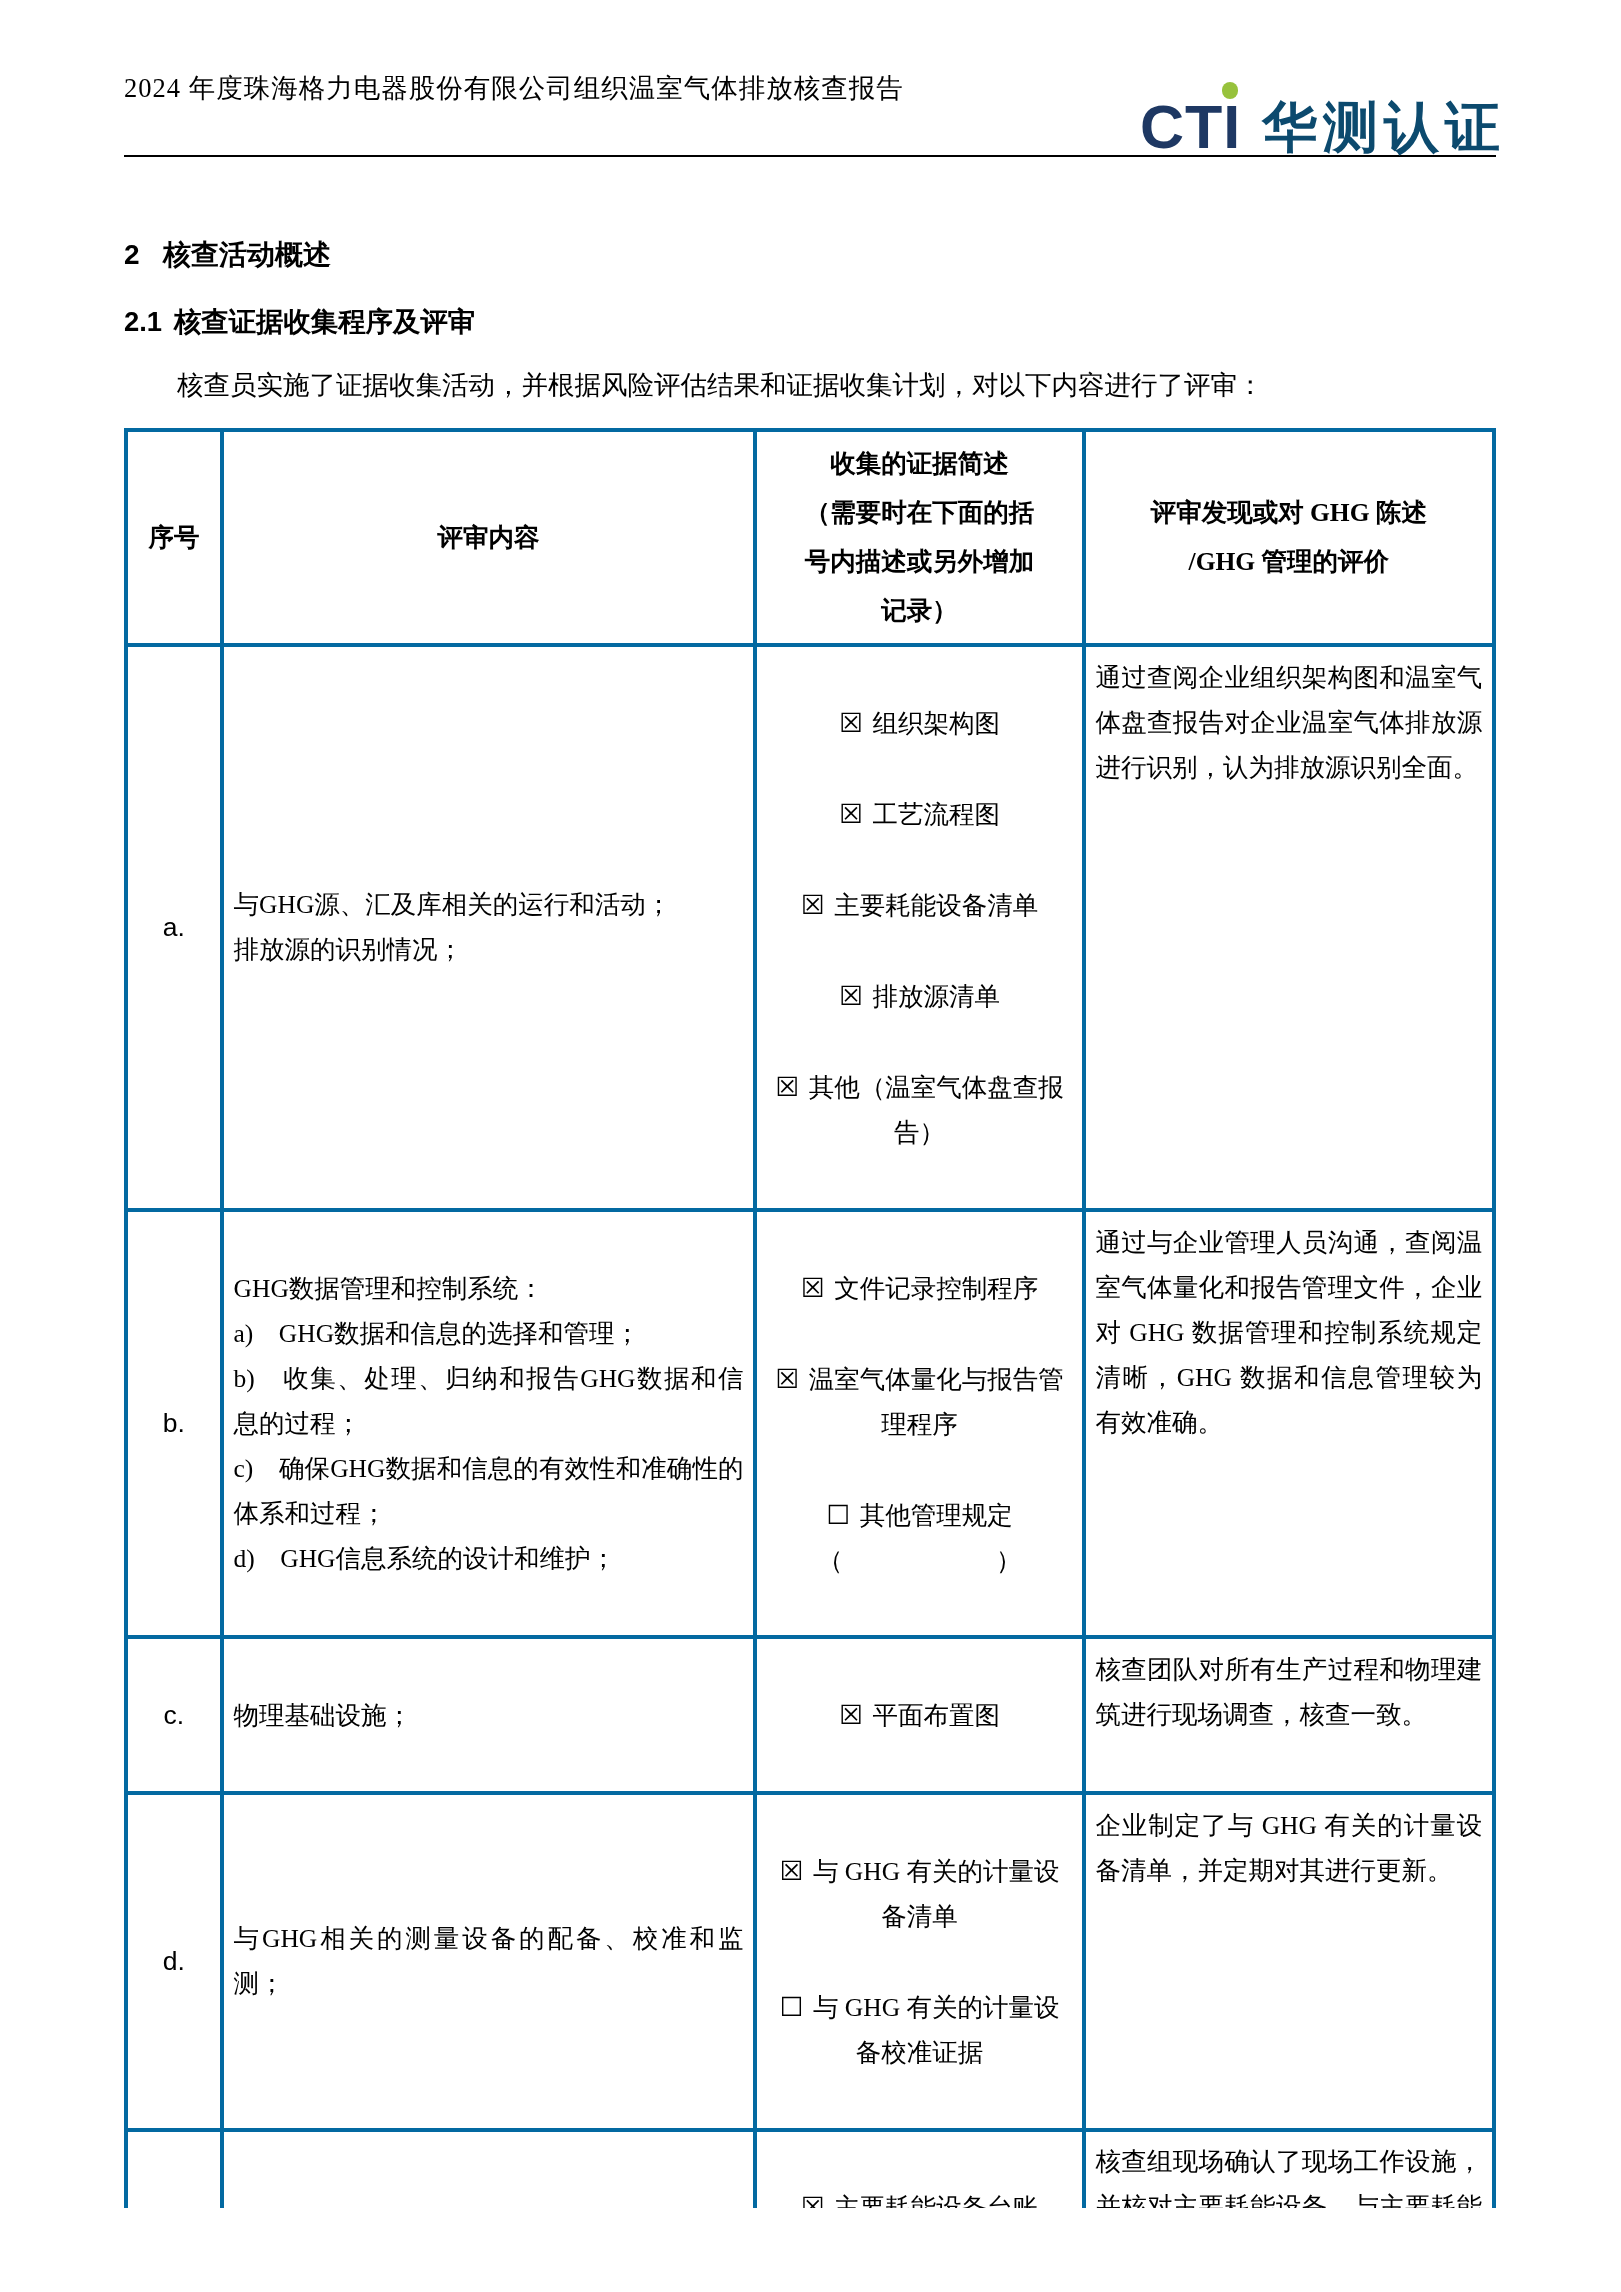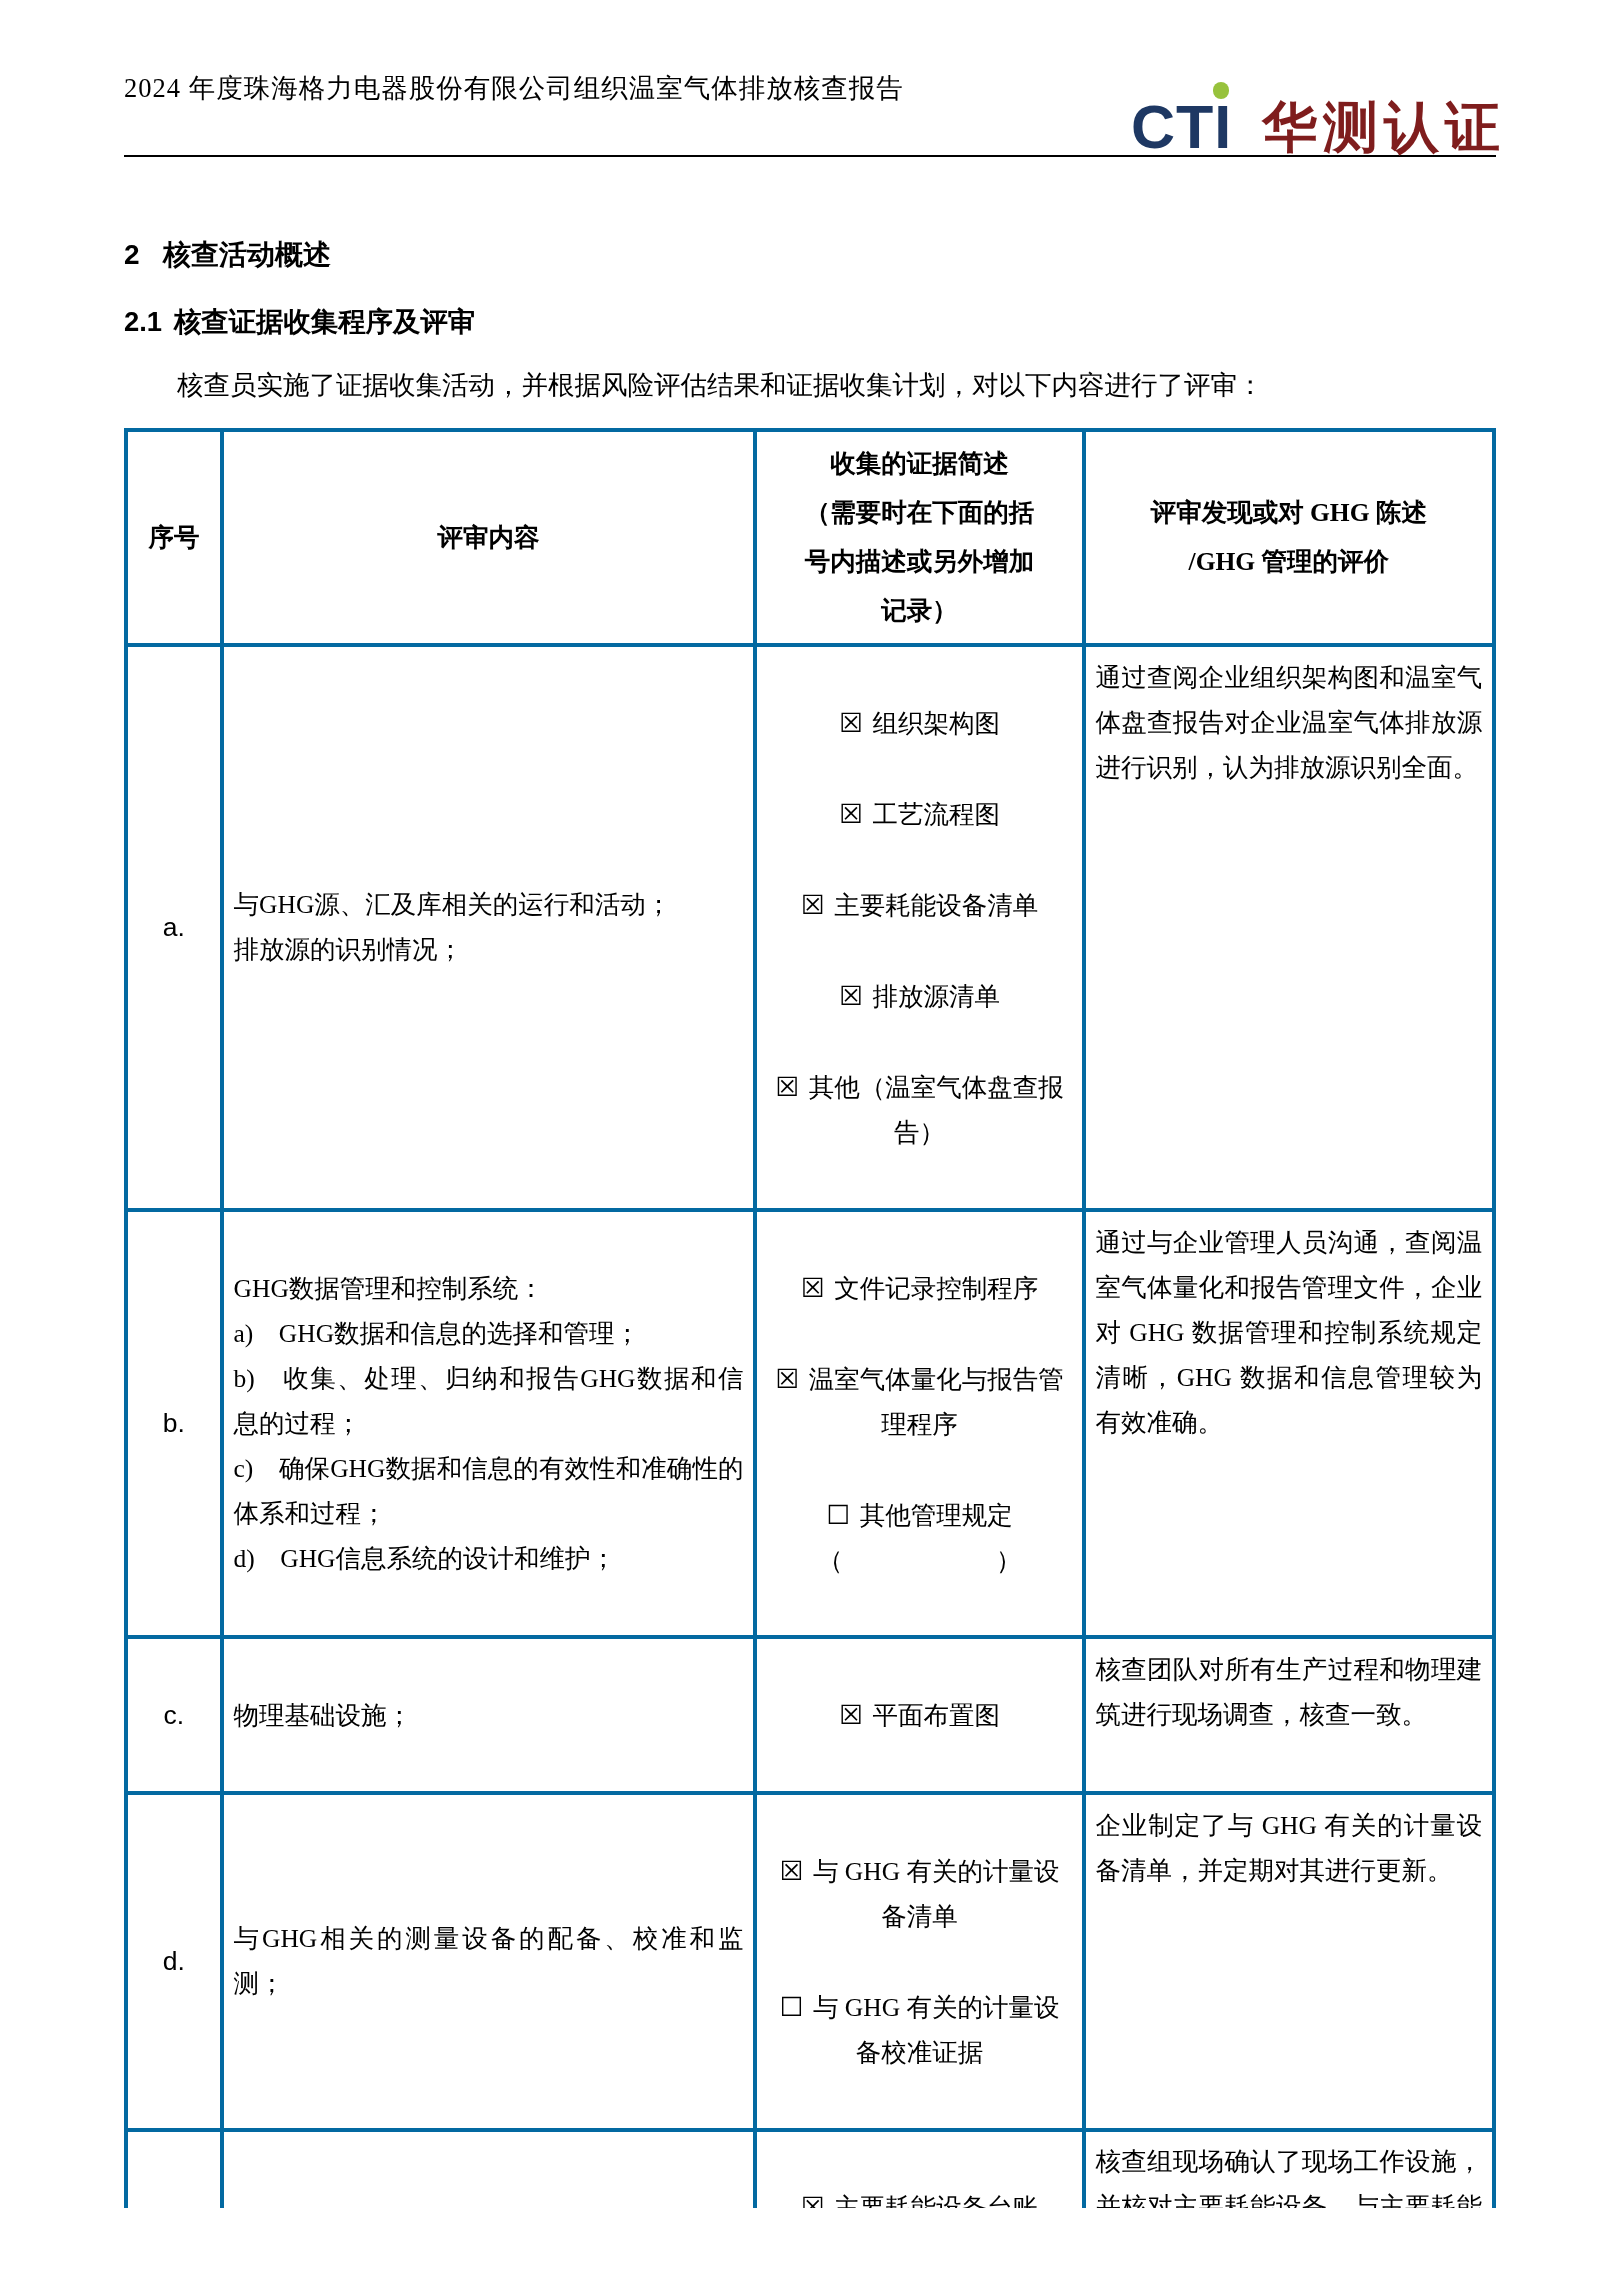--- a/index.html
+++ b/index.html
@@ -3,26 +3,26 @@
 <meta charset="utf-8">
 <style>
   html,body{margin:0;padding:0;background:#ffffff;}
   .page{position:relative;width:1621px;height:2208px;background:#fff;color:#000;
         font-family:"Liberation Serif","DejaVu Serif",serif;overflow:hidden;}
   .content{position:absolute;left:124px;top:0;width:1372px;}
 
   
   .hdr{position:relative;height:155px;border-bottom:2.9px solid #000;}
   .hdr-title{position:absolute;left:0;bottom:49px;font-size:26.5px;letter-spacing:1px;}
-  .logo{position:absolute;right:-9.8px;bottom:3.9px;display:flex;align-items:flex-end;gap:30px;white-space:nowrap;}
+  .logo{position:absolute;right:-9.8px;bottom:3.9px;display:flex;align-items:flex-end;gap:21px;white-space:nowrap;}
   .logo-cti{position:relative;font-family:"Liberation Sans","DejaVu Sans",sans-serif;
             font-weight:800;font-size:61px;line-height:0.78;color:#1e3863;letter-spacing:1px;}
   .logo-dot{position:absolute;top:-21.6px;right:2.9px;width:16.7px;height:16.7px;border-radius:50%;background:#97c23c;}
   .logo-cjk{font-family:"Liberation Sans","DejaVu Sans",sans-serif;font-weight:800;
-            font-size:55px;line-height:0.85;color:#7f1d1d;letter-spacing:5.9px;}
+            font-size:55px;line-height:0.85;color:#0c4a6e;letter-spacing:5.9px;}
 
   
   h1.sec{margin:82px 0 0 0;font-family:"Liberation Sans","DejaVu Sans",sans-serif;
          font-size:28px;font-weight:bold;line-height:1.15;}
   h1.sec .num{margin-right:23.5px;}
   h2.sub{margin:35px 0 0 0;font-family:"Liberation Sans","DejaVu Sans",sans-serif;
          font-size:27.4px;font-weight:bold;line-height:1.2;}
   h2.sub .num{margin-right:11.8px;}
 
   .intro{margin:15.7px 0 0 0;font-size:26.5px;line-height:61px;text-indent:53px;text-align:justify;}

